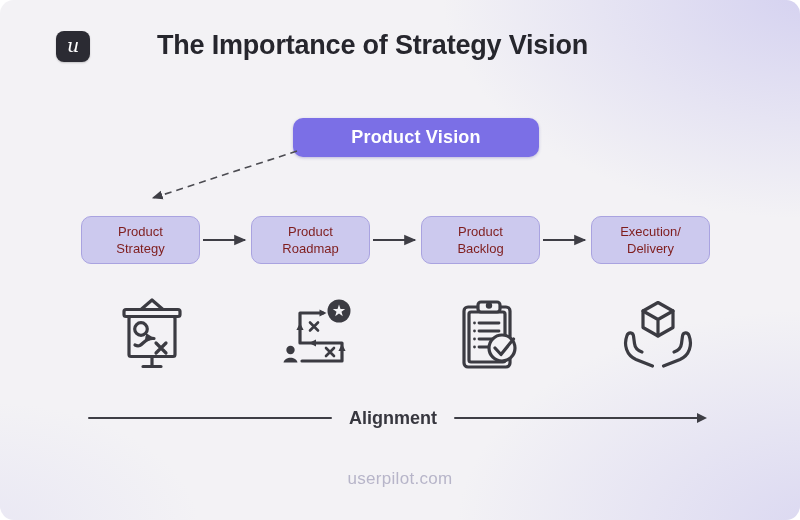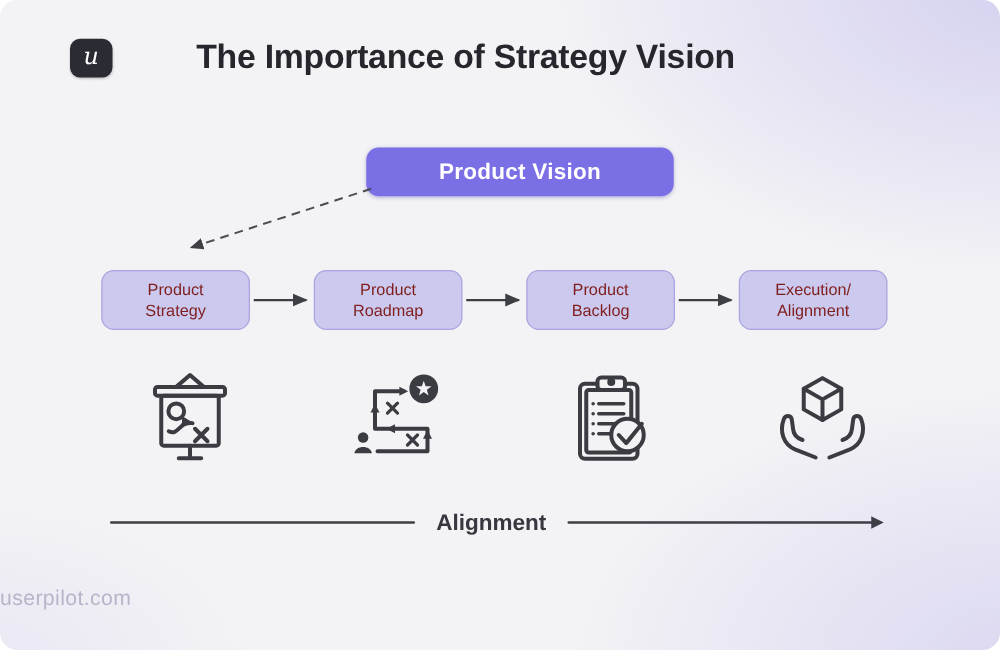--- a/index.html
+++ b/index.html
@@ -57,21 +57,21 @@
     display:flex;align-items:center;gap:17px;
   }
   .align-line{flex:1;height:2px;background:#3e3e45;border-radius:1px;}
   .align-line.right{position:relative;}
   .align-line.right::after{
     content:"";position:absolute;right:-9px;top:-4px;
     border-left:10px solid #3e3e45;border-top:5px solid transparent;border-bottom:5px solid transparent;
   }
   .align-label{font-size:18px;font-weight:bold;color:#37373f;}
   .footer{
-    position:absolute;left:0;top:469px;width:100%;
+    position:absolute;left:0;top:469px;width:100%;text-align:center;
     font-size:17px;color:#b7b5c9;letter-spacing:.3px;
   }
 </style>
 </head>
 <body>
 
 <div class="card">
 
   <div class="logo">
     <span>u</span>
@@ -102,21 +102,21 @@
   <div class="step s2">
     <span>Product
 Roadmap</span>
   </div>
   <div class="step s3">
     <span>Product
 Backlog</span>
   </div>
   <div class="step s4">
     <span>Execution/
-Alignment</span>
+Delivery</span>
   </div>
 
   <div class="icon i1">
     <svg viewBox="0 0 84 84" class="ico">
       <defs>
         <marker id="ah1" viewBox="0 0 10 10" refX="8" refY="5" markerWidth="3.4" markerHeight="3.4" orient="auto-start-reverse">
           <path d="M0,1 L9,5 L0,9 Z" fill="#3b3b42" stroke="none"></path>
         </marker>
       </defs>
       <path d="M42,6 L31,15.5 L53,15.5 Z"></path>

